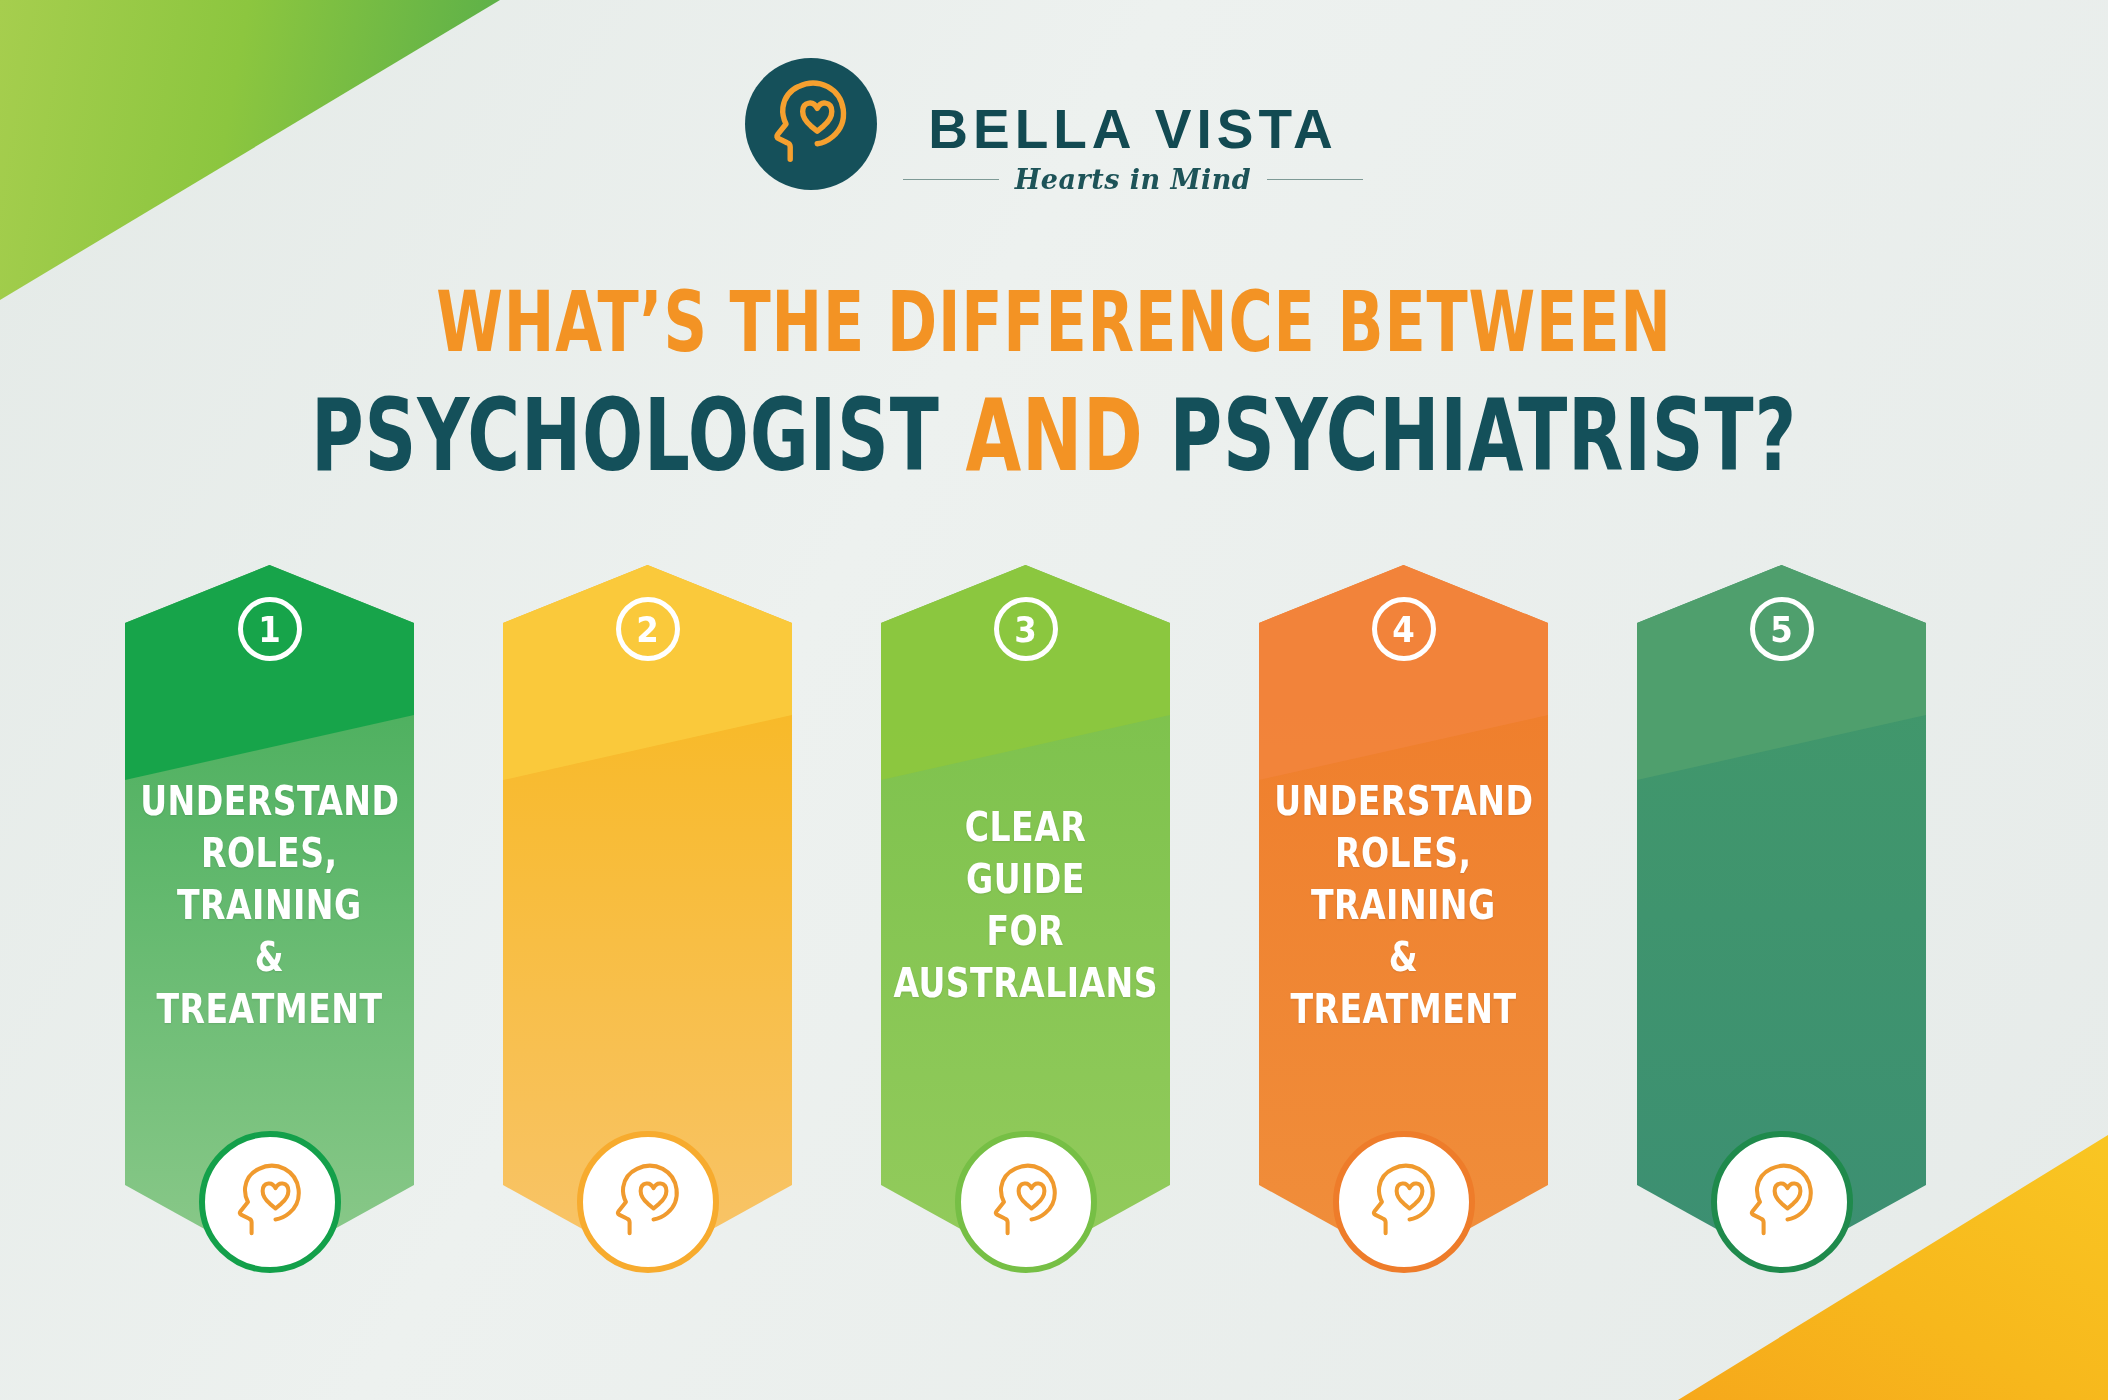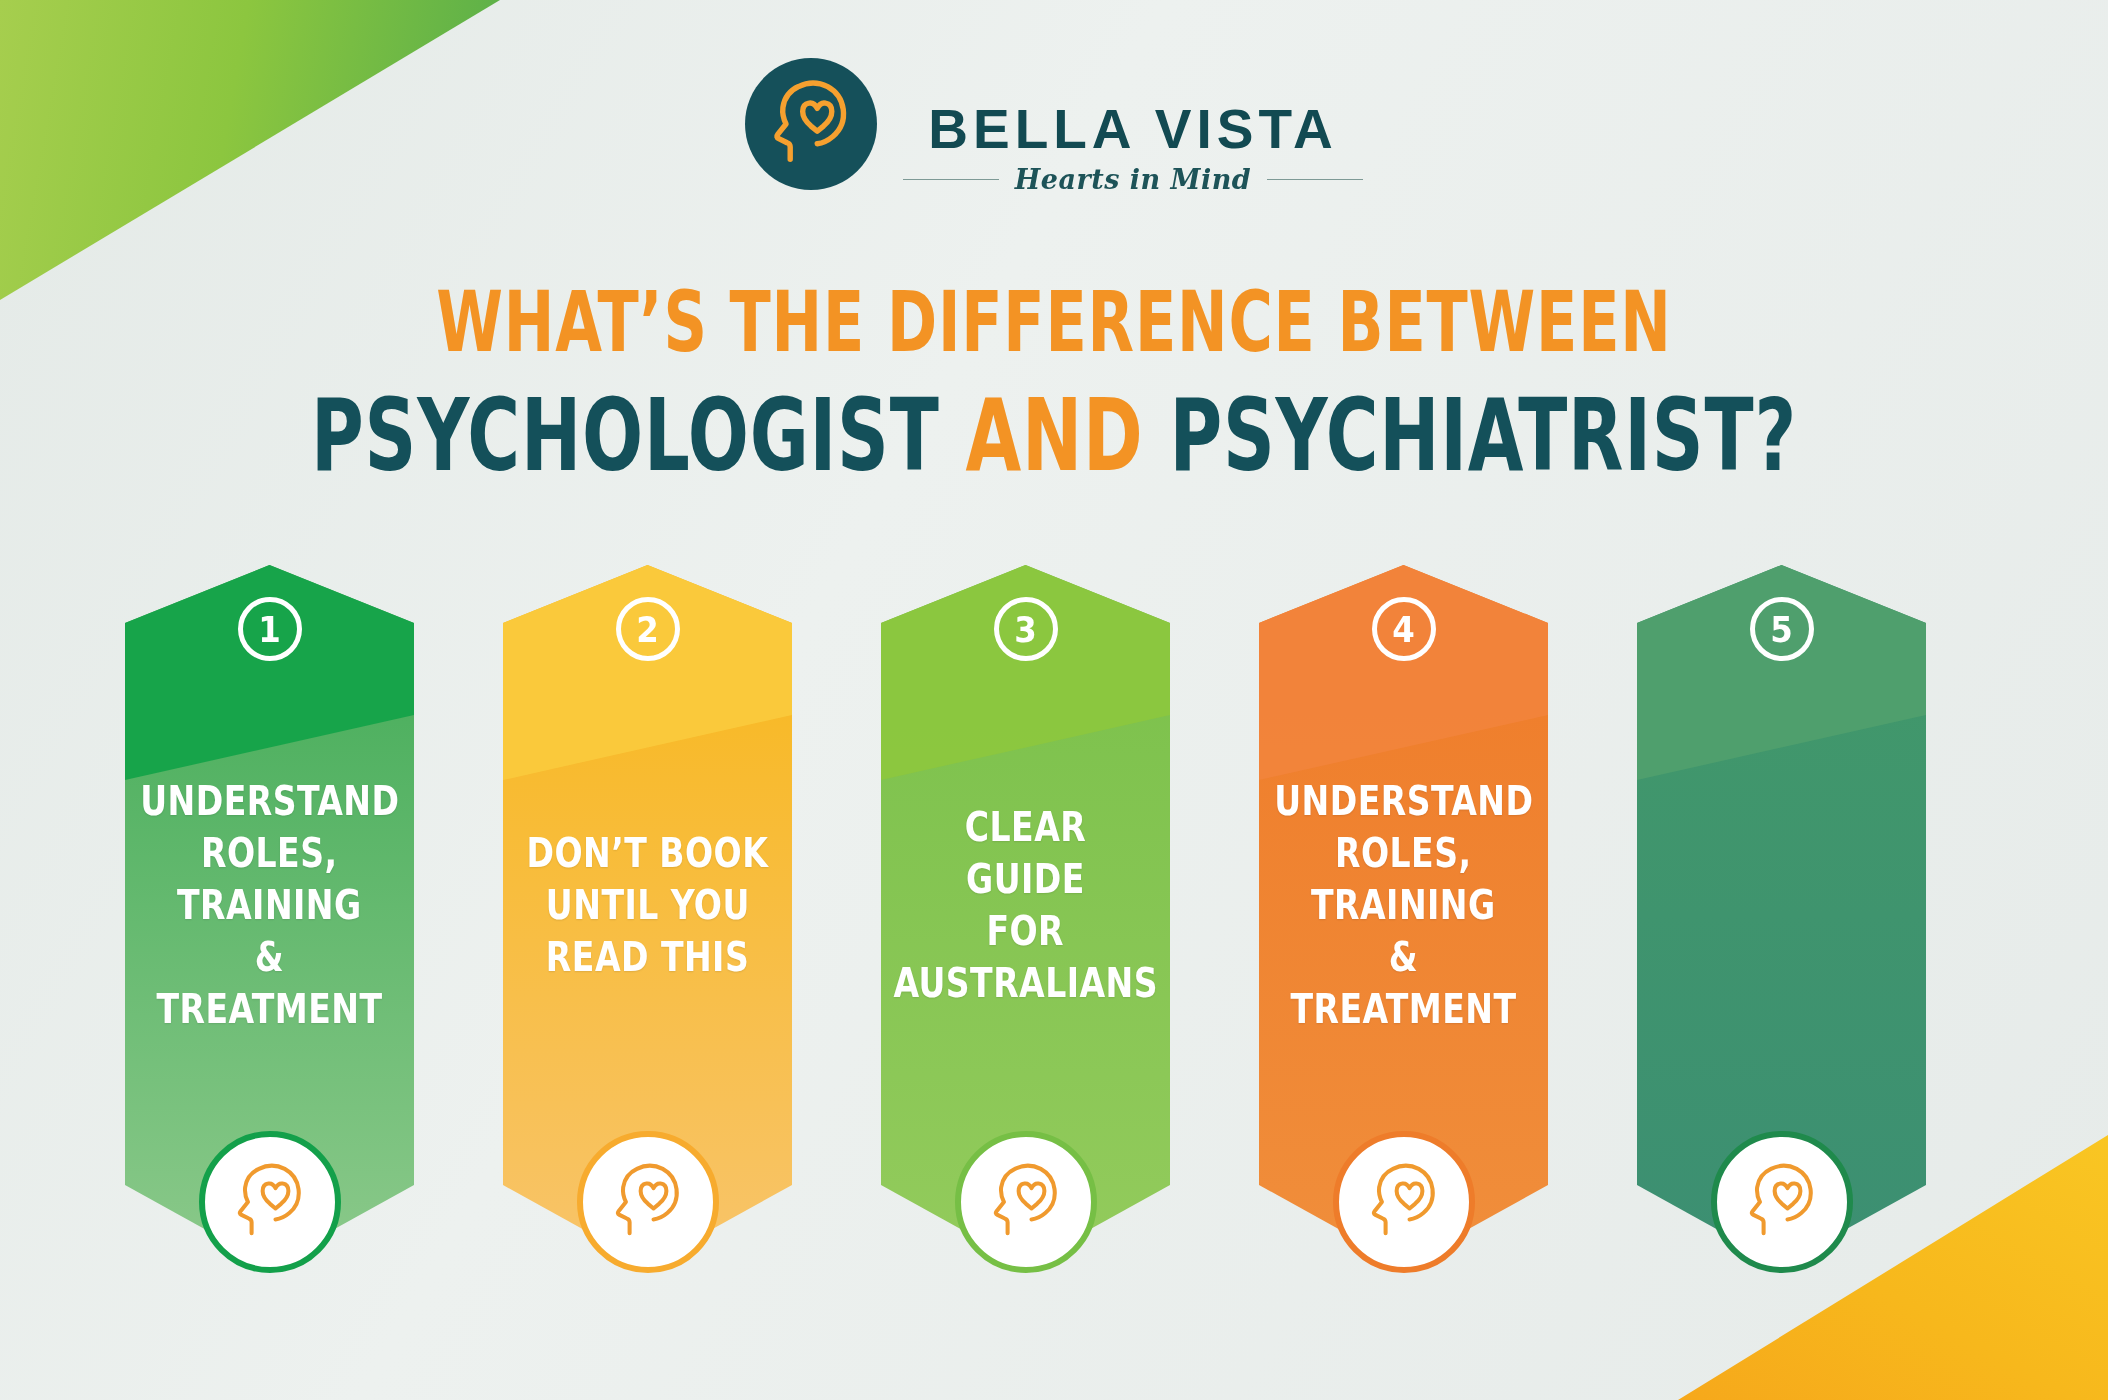--- a/index.html
+++ b/index.html
@@ -172,25 +172,20 @@
       <path d="M50 52 Q42 45 42 38 Q42 31 48 30 Q53 29 56 35
                Q59 29 64 30 Q70 31 70 38 Q70 45 62 52 L56 57 Z"></path>
     </g>
   </svg>
         </div>
       </div>
       <div class="card" style="left: 503px;">
         <div class="card-body" style="background: linear-gradient(rgb(248, 183, 24) 0%, rgb(248, 196, 106) 100%);"></div>
         <div class="fold" style="background: rgb(250, 201, 60);"></div>
         <div class="num-circle">2</div>
-        <div class="card-text">
-          <span>DON’T BOOK</span>
-          <span>UNTIL YOU</span>
-          <span>READ THIS</span>
-        </div>
         <div class="icon-badge" style="border: 6px solid rgb(247, 171, 46);">
   <svg viewBox="0 0 100 100" aria-hidden="true">
     <g fill="none" stroke="#f09a2e" stroke-width="4.4" stroke-linecap="round" stroke-linejoin="round">
       <path d="M30 84 L30 72 Q30 69 27 68 L19 64 Q16 62.5 18 60 L26 50
                Q22 42 23 34 Q25 20 38 14 Q52 7 66 14 Q79 21 81 36
                Q83 52 71 62 Q64 68 56 69"></path>
       <path d="M50 52 Q42 45 42 38 Q42 31 48 30 Q53 29 56 35
                Q59 29 64 30 Q70 31 70 38 Q70 45 62 52 L56 57 Z"></path>
     </g>
   </svg>

